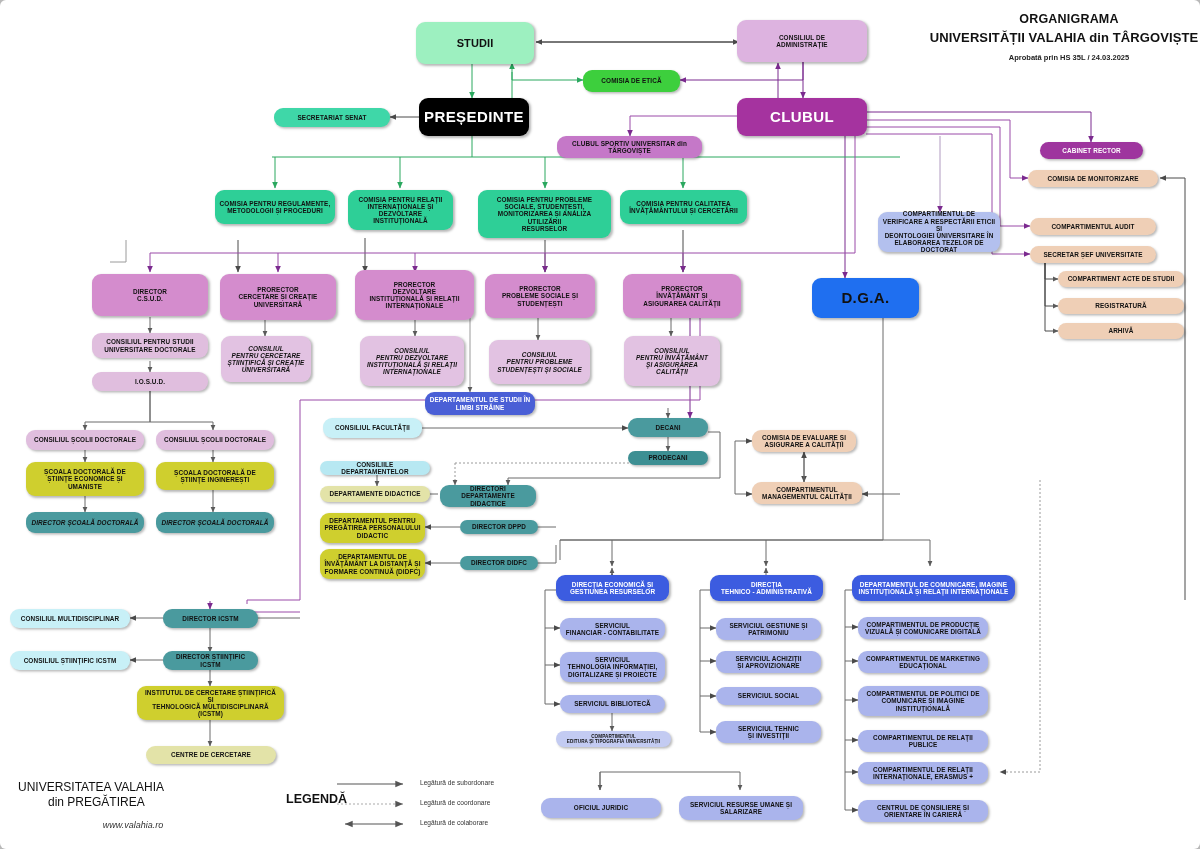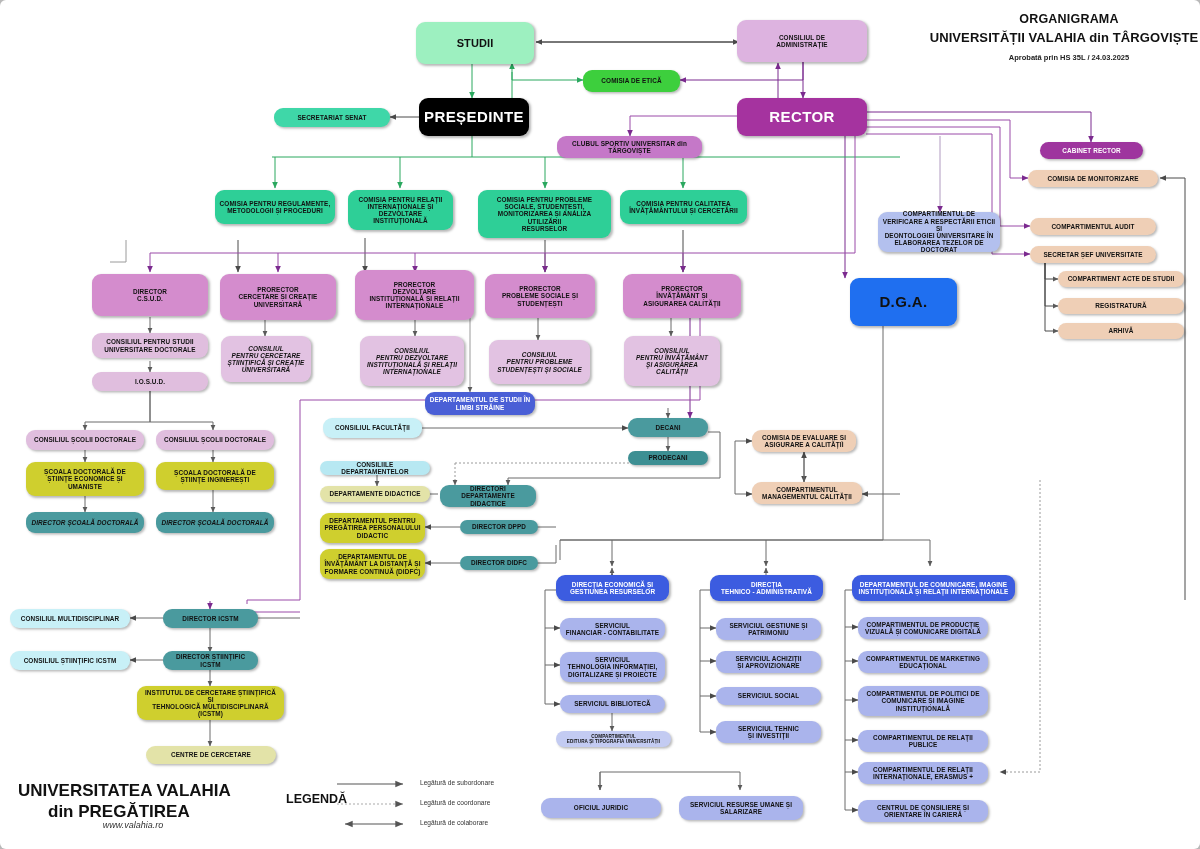--- a/index.html
+++ b/index.html
@@ -51,21 +51,21 @@
 
   svg.wires{position:absolute;left:0;top:0;width:1200px;height:849px;pointer-events:none;}
 
   
   .hdr{position:absolute;text-align:center;margin-left:24px;}
   #hdr1{left:900px;top:12px;width:290px;font-size:12.5px;font-weight:700;letter-spacing:.2px;color:#111;}
   #hdr2{left:885px;top:30px;width:310px;font-size:13px;font-weight:700;letter-spacing:.1px;color:#111;}
   #hdr3{left:900px;top:53px;width:290px;font-size:7.5px;font-weight:700;color:#222;}
 
   
-  #foot1{position:absolute;left:18px;top:780px;width:230px;font-size:17px;font-weight:700;color:#111;text-align:left;line-height:1.25;}
+  #foot1{position:absolute;left:18px;top:780px;width:230px;font-size:12px;font-weight:400;color:#111;text-align:left;line-height:1.25;}
   #foot1 .l2{display:block;padding-left:30px;}
   #foot2{position:absolute;left:18px;top:820px;width:230px;font-size:9px;font-style:italic;color:#333;text-align:center;}
   #legendTitle{position:absolute;left:262px;top:792px;font-size:12.5px;font-weight:700;color:#111;margin-left:24px;}
   .lglab{position:absolute;font-size:6.6px;color:#333;}
 </style>
 </head>
 <body>
 
 <div id="page">
 
@@ -256,21 +256,21 @@
 
   <div class="node c-secsenat sm" style="left:274px;top:108px;width:116px;height:19px;">
       <span>SECRETARIAT SENAT</span>
     </div>
 
   <div class="node c-presed big" style="left:419px;top:98px;width:110px;height:38px;color:#fff;">
       <span>PREȘEDINTE</span>
     </div>
 
   <div class="node c-rector big" style="left:737px;top:98px;width:130px;height:38px;color:#fff;">
-      <span>RECTOR</span>
+      <span>CLUBUL</span>
     </div>
 
   <div class="node c-club sm" style="left:557px;top:136px;width:145px;height:22px;">
       <span>CLUBUL SPORTIV UNIVERSITAR din
 TÂRGOVIȘTE</span>
     </div>
 
   <div class="node c-cabinet sm" style="left:1040px;top:142px;width:103px;height:17px;">
       <span>CABINET RECTOR</span>
     </div>
@@ -297,21 +297,21 @@
       <span>ARHIVĂ</span>
     </div>
 
   <div class="node c-verif sm" style="left:878px;top:212px;width:122px;height:40px;">
       <span>COMPARTIMENTUL DE
 VERIFICARE A RESPECTĂRII ETICII ȘI
 DEONTOLOGIEI UNIVERSITARE ÎN
 ELABORAREA TEZELOR DE DOCTORAT</span>
     </div>
 
-  <div class="node c-dga big" style="left:850px;top:278px;width:107px;height:48px;justify-content:center;">
+  <div class="node c-dga big" style="left:812px;top:278px;width:107px;height:40px;justify-content:center;">
       <span>D.G.A.</span>
     </div>
 
   <div class="node c-comisie sm" style="left:215px;top:190px;width:120px;height:34px;">
       <span>COMISIA PENTRU REGULAMENTE,
 METODOLOGII ȘI PROCEDURI</span>
     </div>
   <div class="node c-comisie sm" style="left:348px;top:190px;width:105px;height:40px;">
       <span>COMISIA PENTRU RELAȚII
 INTERNAȚIONALE ȘI

